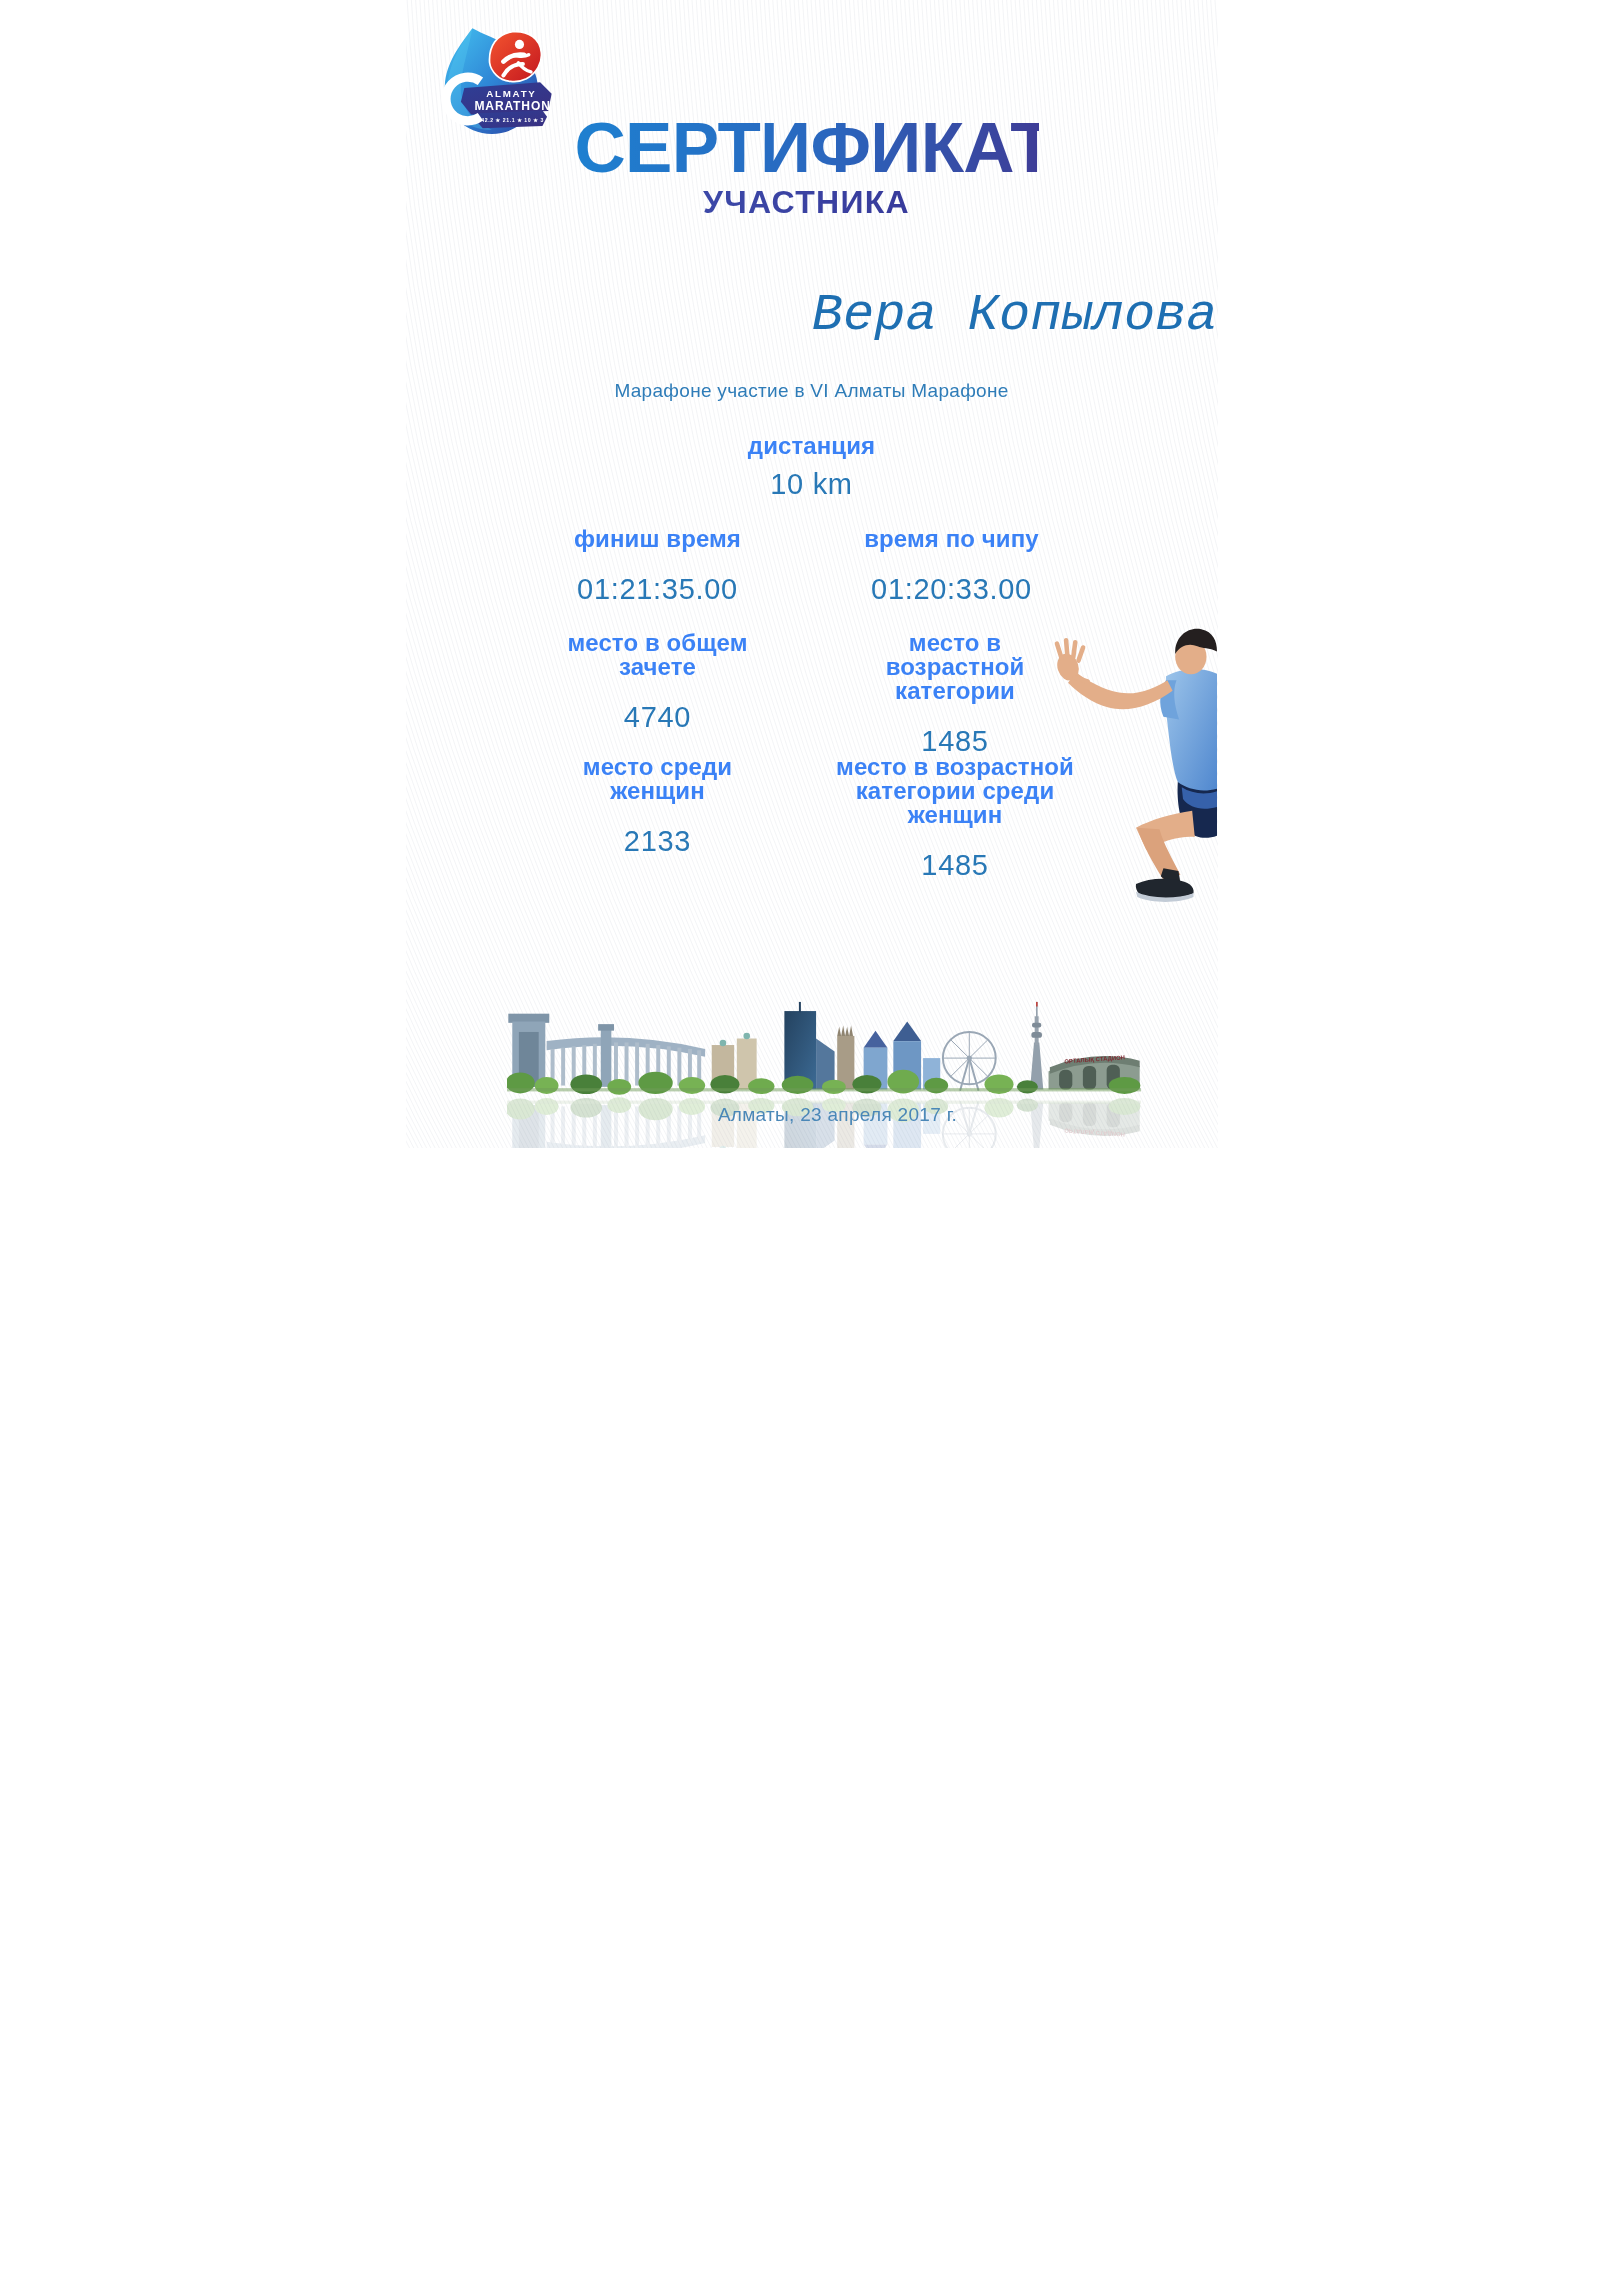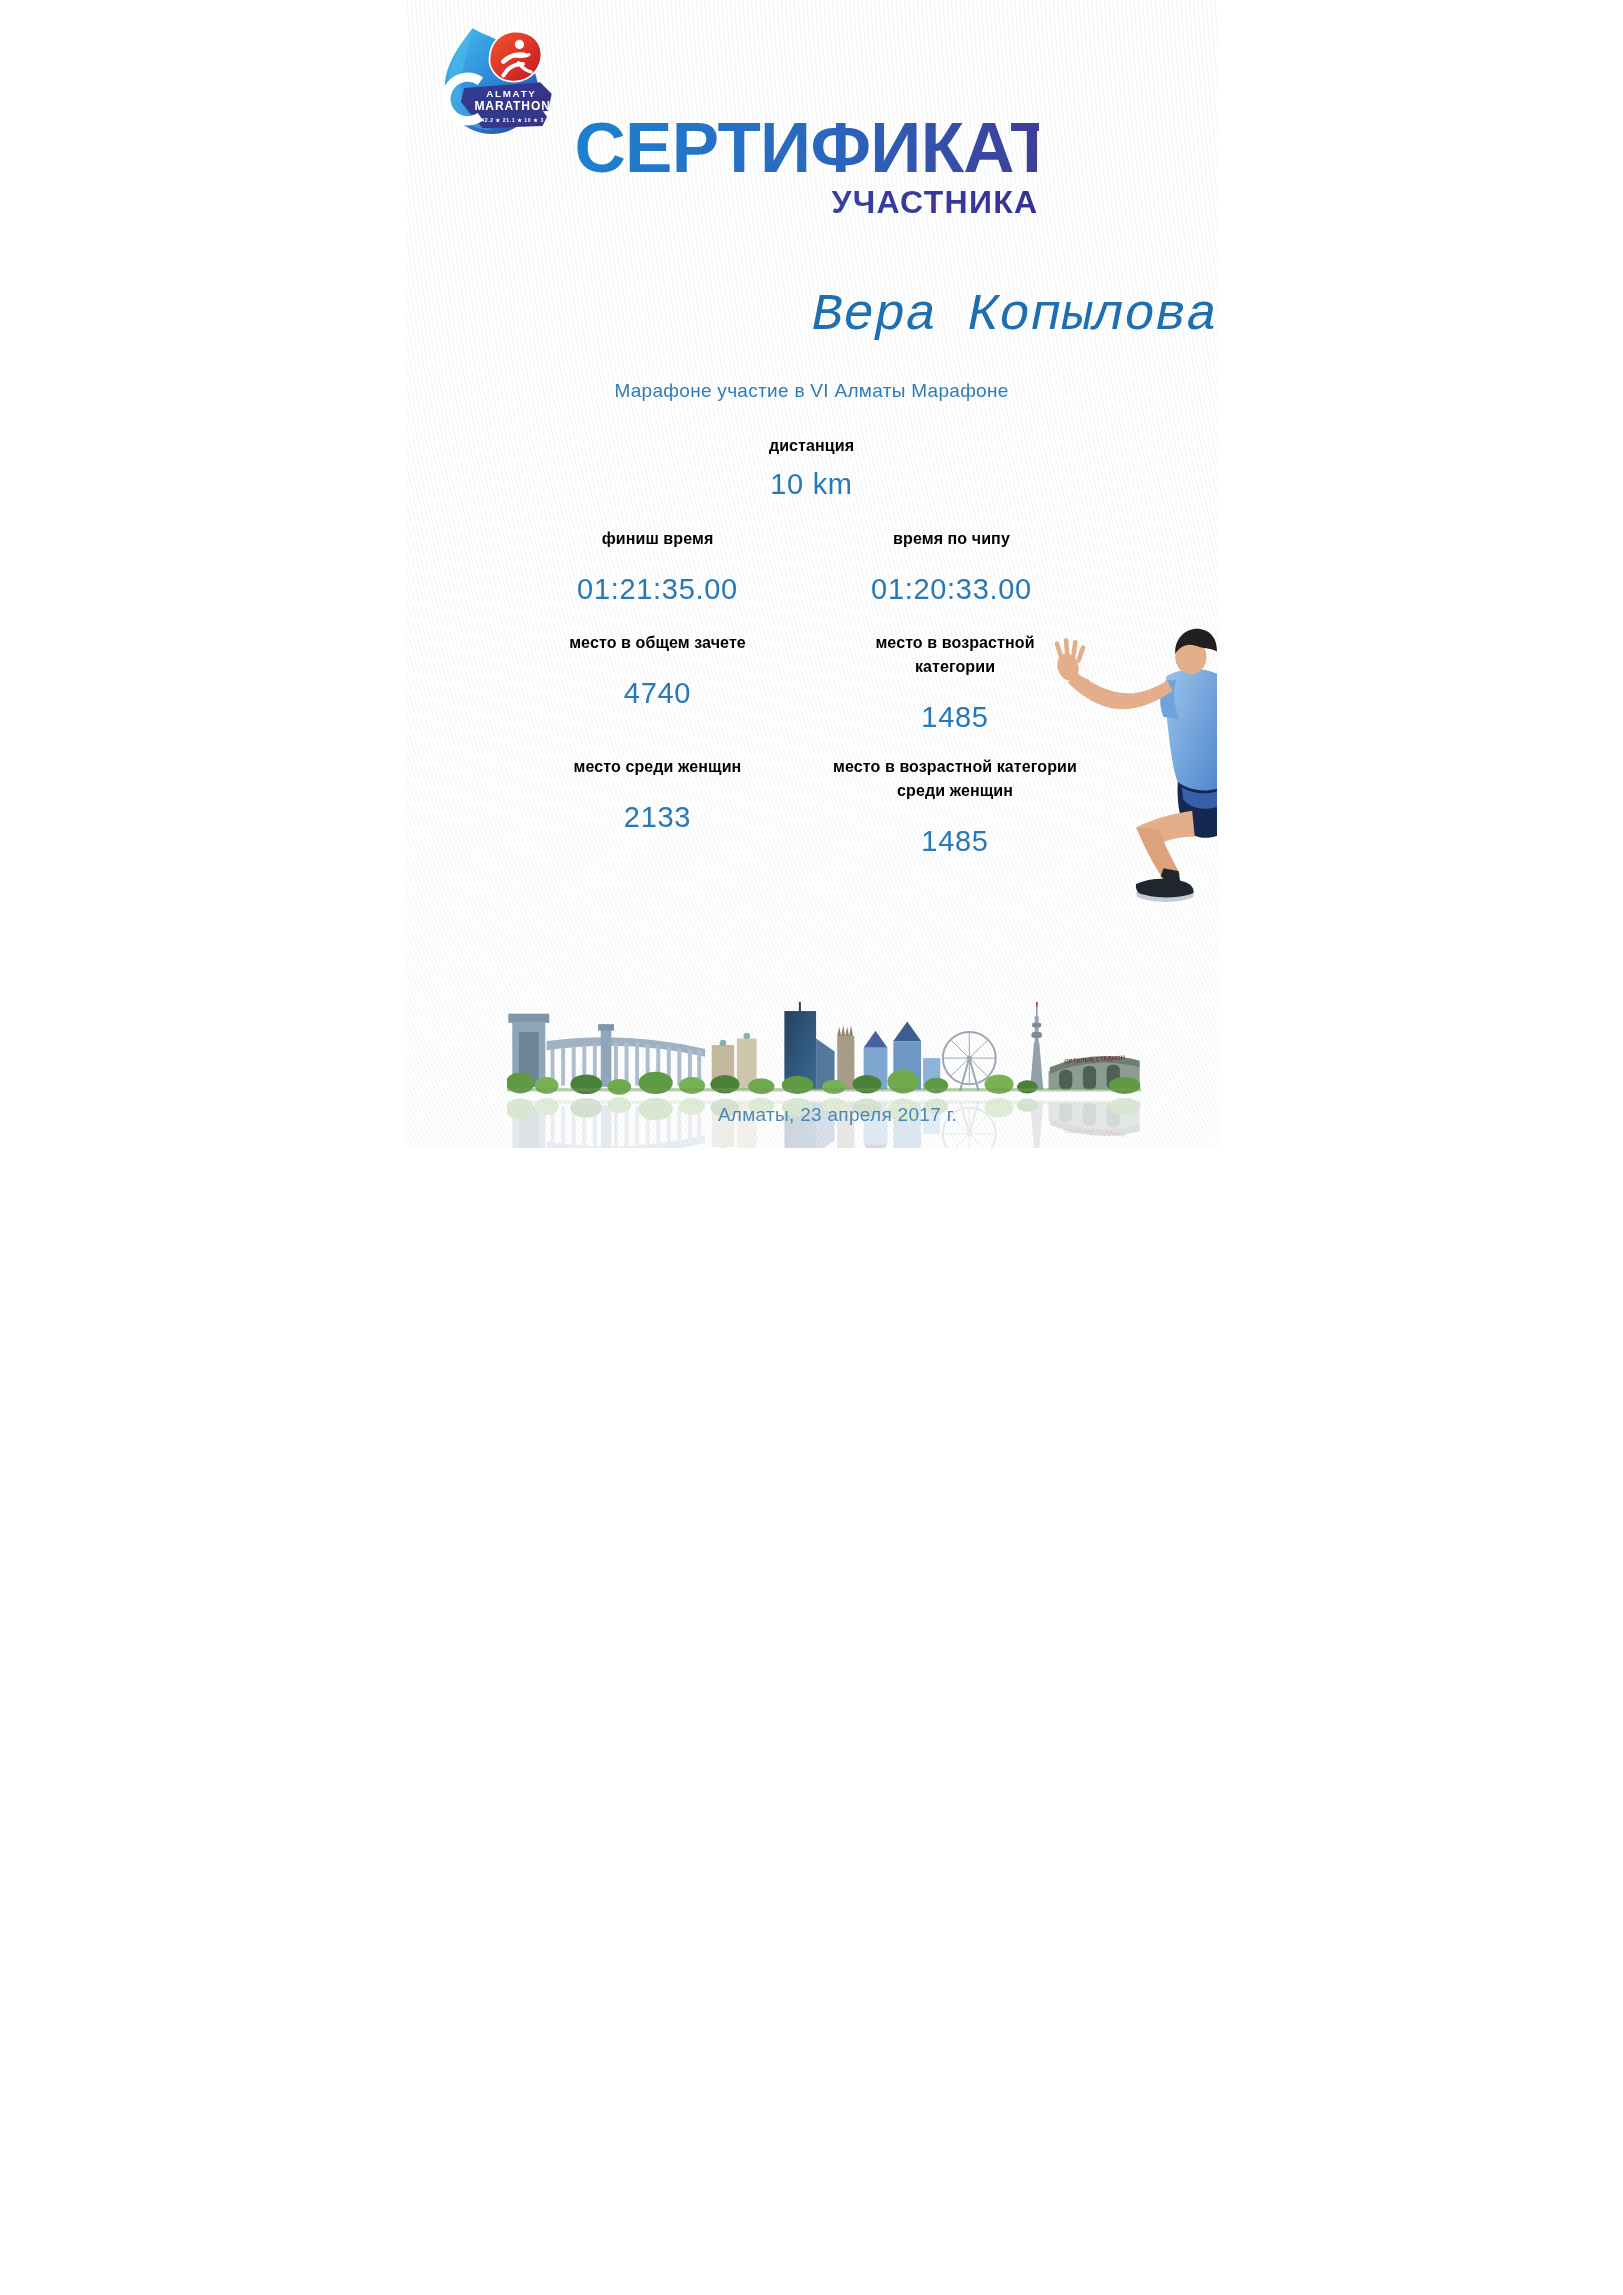--- a/index.html
+++ b/index.html
@@ -14,21 +14,21 @@
   .logo{position:absolute;left:33px;top:26px;width:115px;height:112px;z-index:3;}
 
   
   .title-block{position:absolute;left:169px;top:110px;width:464px;z-index:3;}
   .title{
     margin:0;font-size:71px;font-weight:bold;letter-spacing:-0.7px;line-height:1.06;white-space:nowrap;
     background:linear-gradient(90deg,#1E80D0 0%,#2A66BE 55%,#3E3D97 100%);
     -webkit-background-clip:text;background-clip:text;color:transparent;-webkit-text-fill-color:transparent;
   }
   .subtitle{
-    margin:0;text-align:right;font-size:32px;font-weight:bold;letter-spacing:1.3px;line-height:1.1;
+    margin:0;text-align:center;font-size:32px;font-weight:bold;letter-spacing:1.3px;line-height:1.1;
     background:linear-gradient(90deg,#3F51B0 0%,#343293 100%);
     -webkit-background-clip:text;background-clip:text;color:transparent;-webkit-text-fill-color:transparent;
   }
 
   .participant-name{
     position:absolute;left:0;top:286px;width:100%;text-align:right;z-index:3;
     font-family:Liberation Mono, monospace;font-style:italic;font-size:52px;line-height:1.15;color:#1E6FB2;
   }
   .participation-line{
     position:absolute;left:0;top:378px;width:100%;text-align:center;z-index:3;
@@ -38,21 +38,21 @@
     position:absolute;left:0;top:917px;width:100%;text-align:center;z-index:3;
     font-size:19.6px;line-height:26px;color:#2E7CB8;letter-spacing:0.3px;
   }
   .footer-date{
     position:absolute;left:0;top:1103px;width:100%;padding-left:52px;box-sizing:border-box;
     text-align:center;z-index:4;font-size:19px;line-height:23.5px;color:#4A87B7;letter-spacing:0.3px;
   }
 
   
   .stat{position:absolute;text-align:center;z-index:3;}
-  .stat .label{font-weight:bold;font-size:16px;line-height:24px;color:#000000;letter-spacing:0.1px;}
+  .stat .label{font-weight:bold;font-size:24px;line-height:24px;color:#3b82f6;letter-spacing:0.1px;}
   .stat .value{font-size:29px;line-height:33px;color:#2878B6;margin-top:22px;letter-spacing:0.7px;}
   .stat-distance{left:0;right:0;top:434px;}
   .stat-distance .value{margin-top:10px;}
   .stat-finish{left:108px;width:288px;top:527px;}
   .stat-chip{left:402px;width:288px;top:527px;}
   .stat-overall{left:154px;width:196px;top:631px;}
   .stat-age{left:432px;width:235px;top:631px;}
   .stat-women{left:167px;width:170px;top:755px;}
   .stat-agewomen{left:412px;width:275px;top:755px;}
 

